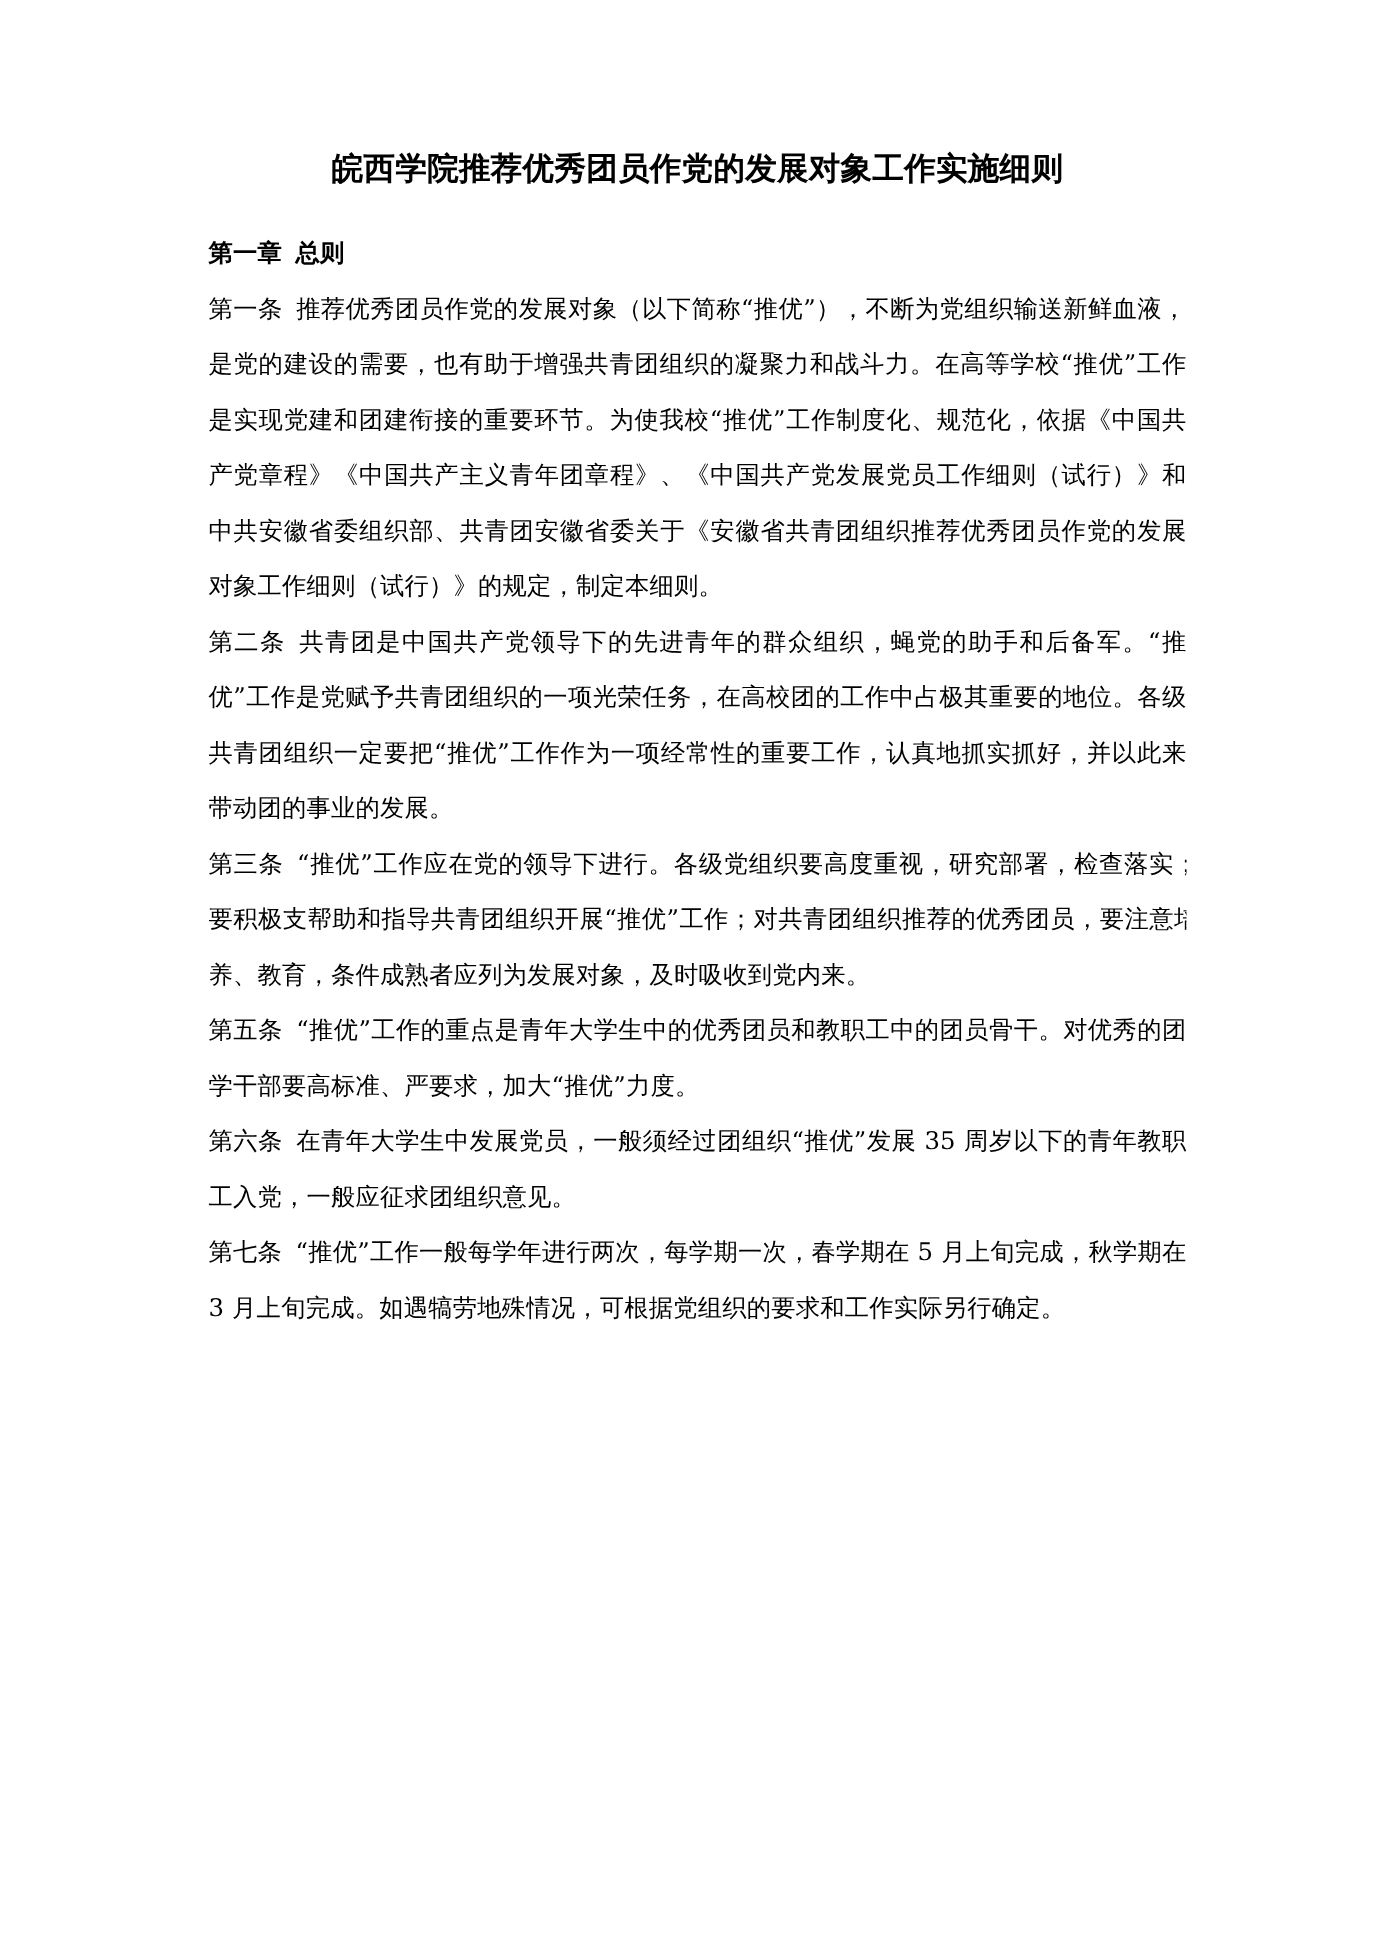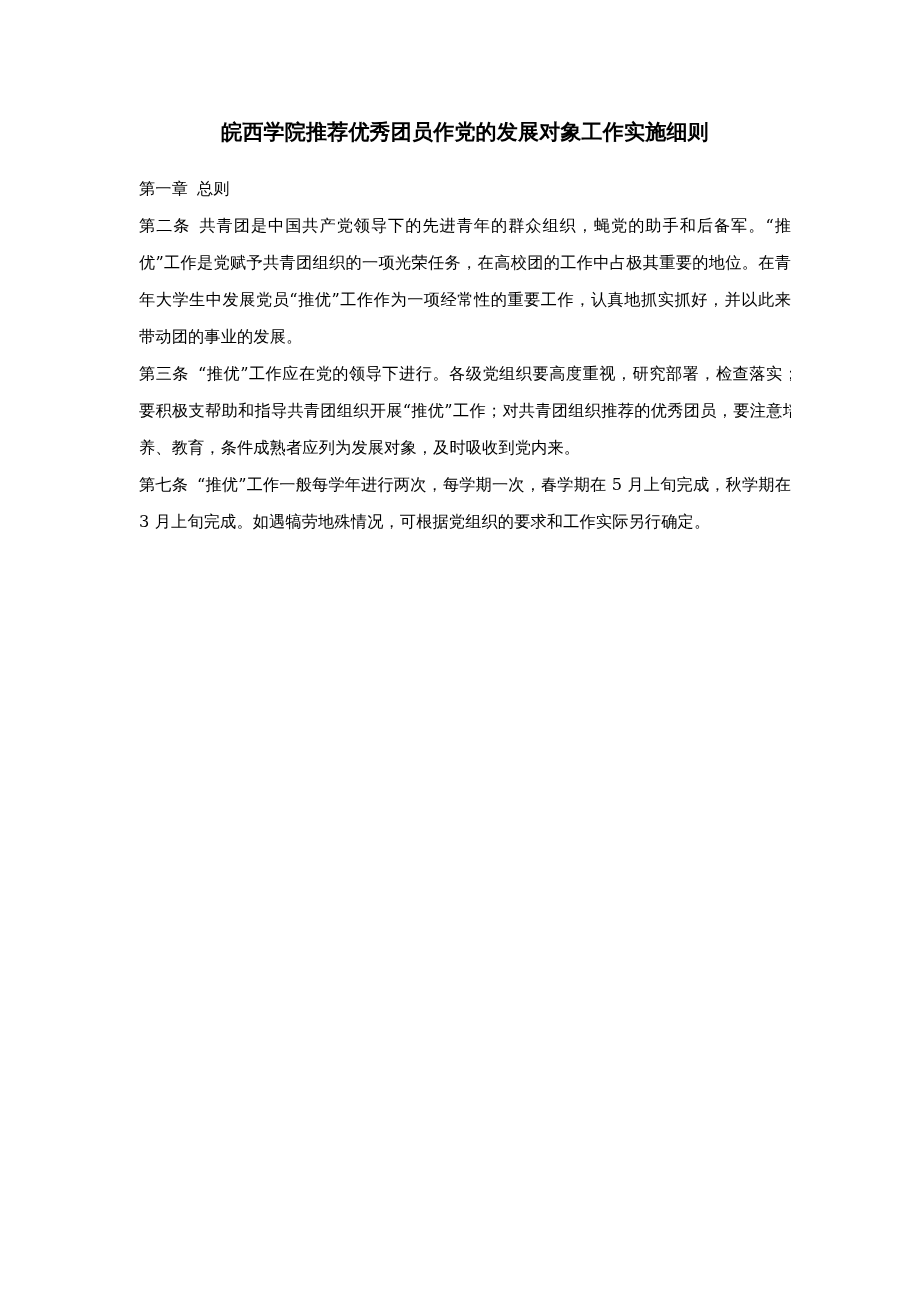--- a/index.html
+++ b/index.html
@@ -19,21 +19,21 @@
     position: relative;
     width: 920px;
     height: 1302px;
     background: #ffffff;
     box-sizing: border-box;
   }
 
   .content {
     position: absolute;
     left: 139px;
-    top: 116px;
+    top: 96px;
     width: 652px;
   }
 
   .doc-title {
     font-size: 21px;
     font-weight: bold;
     text-align: center;
     line-height: 32px;
     letter-spacing: 0.2px;
     margin: 0 0 22px 0;
@@ -47,20 +47,21 @@
     text-justify: inter-character;
     margin: 0;
     letter-spacing: 0.15px;
     white-space: normal;
     word-break: break-all;
   }
 
   
   .para.heading-line {
     text-align: left;
+    font-weight: bold;
   }
 
   
   .para.edge-clip {
     width: 660px;
   }
 
   .lbl {
     
     margin-right: 9px;
@@ -84,27 +85,30 @@
 <body>
 
 <div class="page">
 
   <div class="content">
 
     <h1 class="doc-title">皖西学院推荐优秀团员作党的发展对象工作实施细则</h1>
 
     <p class="para heading-line"><span class="lbl">第一章</span><span>总则</span></p>
 
+    <p class="para"><span class="lbl">第一条</span><span>推荐优秀团员作党的发展对象（以下简称“推优”），不断为党组织输送新鲜血液，是党的建设的需要，也有助于增强共青团组织的凝聚力和战斗力。在高等学校“推优”工作是实现党建和团建衔接的重要环节。为使我校“推优”工作制度化、规范化，依据《中国共产党章程》《中国共产主义青年团章程》、《中国共产党发展党员工作细则（试行）》和中共安徽省委组织部、共青团安徽省委关于《安徽省共青团组织推荐优秀团员作党的发展对象工作细则（试行）》的规定，制定本细则。</span></p>
 
-    <p class="para"><span class="lbl">第二条</span><span>共青团是中国共产党领导下的先进青年的群众组织，蝇党的助手和后备军。“推优”工作是党赋予共青团组织的一项光荣任务，在高校团的工作中占极其重要的地位。在青年大学生中发展党员“推优”工作作为一项经常性的重要工作，认真地抓实抓好，并以此来带动团的事业的发展。</span></p>
+    <p class="para"><span class="lbl">第二条</span><span>共青团是中国共产党领导下的先进青年的群众组织，蝇党的助手和后备军。“推优”工作是党赋予共青团组织的一项光荣任务，在高校团的工作中占极其重要的地位。各级共青团组织一定要把“推优”工作作为一项经常性的重要工作，认真地抓实抓好，并以此来带动团的事业的发展。</span></p>
 
     <p class="para edge-clip"><span class="lbl">第三条</span><span>“推优”工作应在党的领导下进行。各级党组织要高度重视，研究部署，检查落实；要积极支帮助和指导共青团组织开展“推优”工作；对共青团组织推荐的优秀团员，要注意培养、教育，条件成熟者应列为发展对象，及时吸收到党内来。</span></p>
 
 
+    <p class="para"><span class="lbl">第五条</span><span>“推优”工作的重点是青年大学生中的优秀团员和教职工中的团员骨干。对优秀的团学干部要高标准、严要求，加大“推优”力度。</span></p>
 
+    <p class="para"><span class="lbl">第六条</span><span>在青年大学生中发展党员，一般须经过团组织“推优”发展 35 周岁以下的青年教职工入党，一般应征求团组织意见。</span></p>
 
     <p class="para"><span class="lbl">第七条</span><span>“推优”工作一般每学年进行两次，每学期一次，春学期在 5 月上旬完成，秋学期在 3 月上旬完成。如遇犒劳地殊情况，可根据党组织的要求和工作实际另行确定。</span></p>
 
 
 
 
 
   </div>
 
   <div class="clip-mask"></div>

